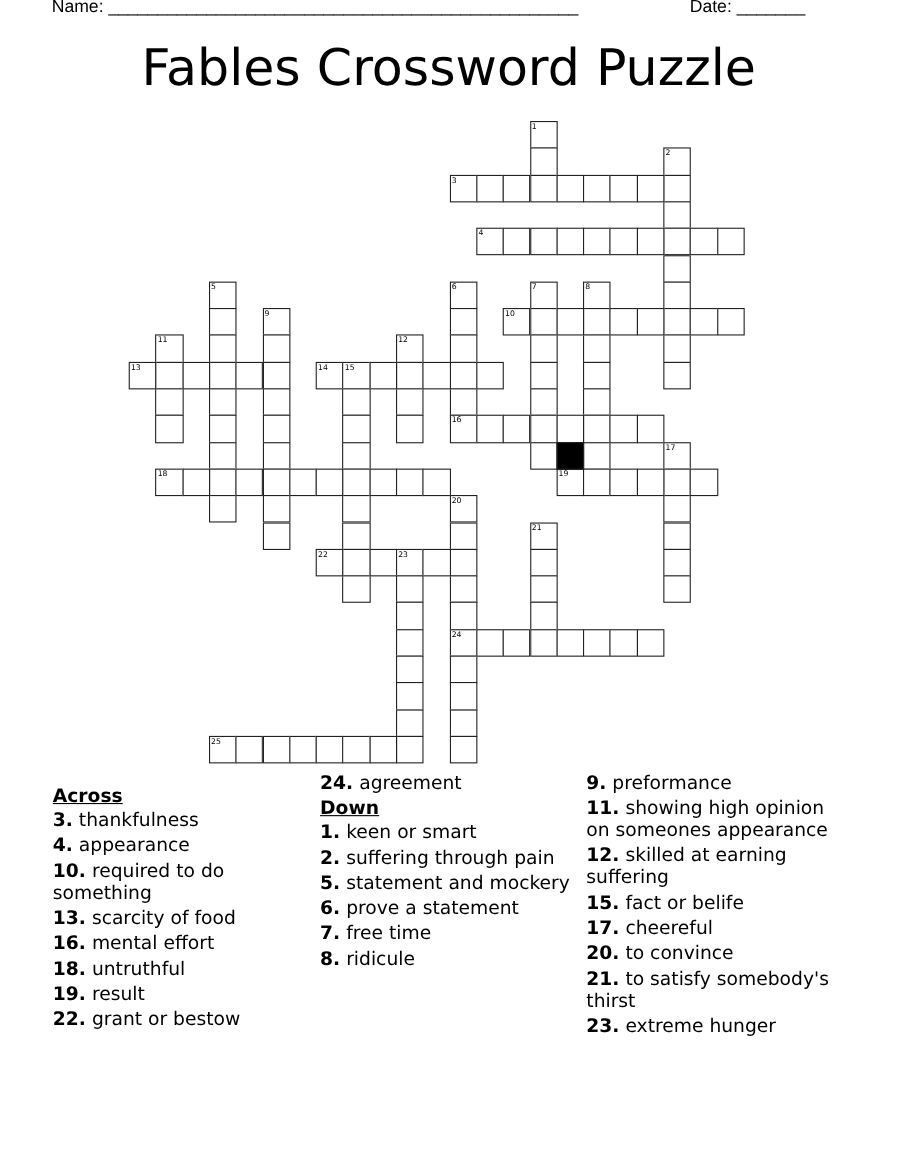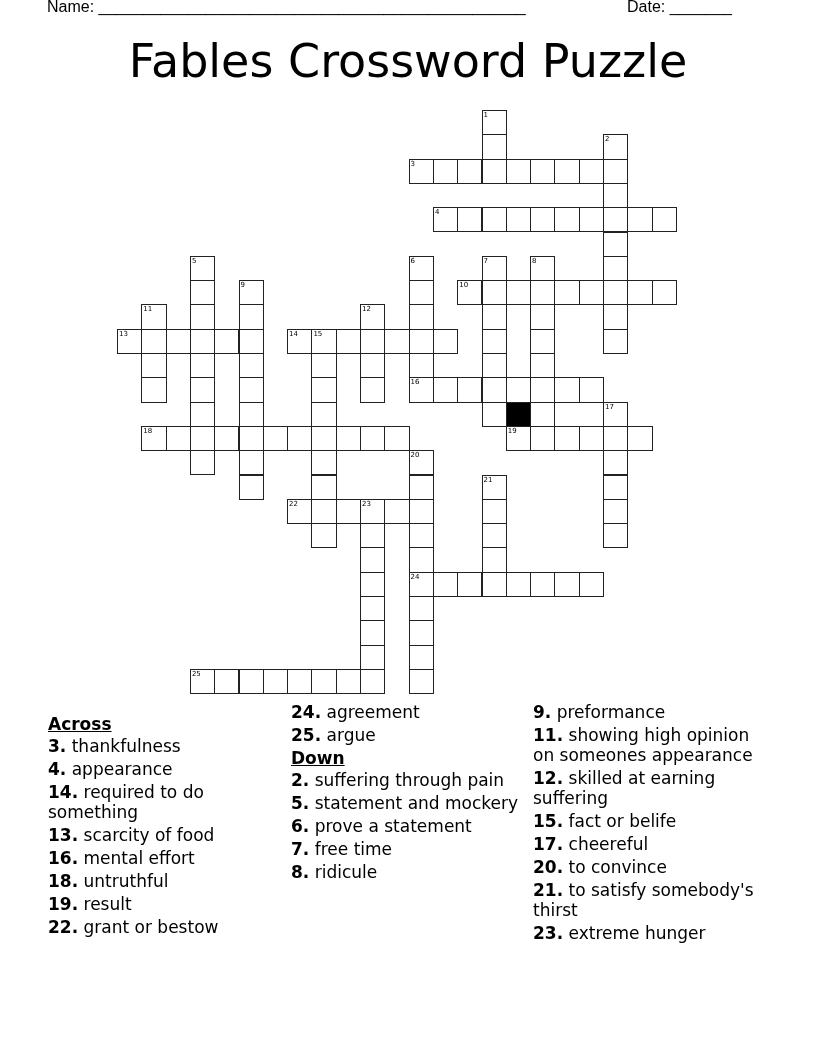--- a/index.html
+++ b/index.html
@@ -236,32 +236,32 @@
     <div class="cell" style="left: 287.1px; top: 668.9px;"></div>
     <div class="cell" style="left: 311.4px; top: 668.9px;"></div>
     <div class="cell" style="left: 335.7px; top: 668.9px;"></div>
     <div class="cell black" style="left: 505.8px; top: 401.6px;"></div>
   </div>
 
 <div class="clues col1">
   <div class="clue-head">Across</div>
   <div class="clue"><b>3.</b> <span>thankfulness</span></div>
   <div class="clue"><b>4.</b> <span>appearance</span></div>
-  <div class="clue"><b>14.</b> <span>required to do something</span></div>
+  <div class="clue"><b>10.</b> <span>required to do something</span></div>
   <div class="clue"><b>13.</b> <span>scarcity of food</span></div>
   <div class="clue"><b>16.</b> <span>mental effort</span></div>
   <div class="clue"><b>18.</b> <span>untruthful</span></div>
   <div class="clue"><b>19.</b> <span>result</span></div>
   <div class="clue"><b>22.</b> <span>grant or bestow</span></div>
 </div>
 
 <div class="clues col2">
   <div class="clue"><b>24.</b> <span>agreement</span></div>
-  <div class="clue"><b>25.</b> <span>argue</span></div>
   <div class="clue-head">Down</div>
+  <div class="clue"><b>1.</b> <span>keen or smart</span></div>
   <div class="clue"><b>2.</b> <span>suffering through pain</span></div>
   <div class="clue"><b>5.</b> <span>statement and mockery</span></div>
   <div class="clue"><b>6.</b> <span>prove a statement</span></div>
   <div class="clue"><b>7.</b> <span>free time</span></div>
   <div class="clue"><b>8.</b> <span>ridicule</span></div>
 </div>
 
 <div class="clues col3">
   <div class="clue"><b>9.</b> <span>preformance</span></div>
   <div class="clue"><b>11.</b> <span>showing high opinion on someones appearance</span></div>

